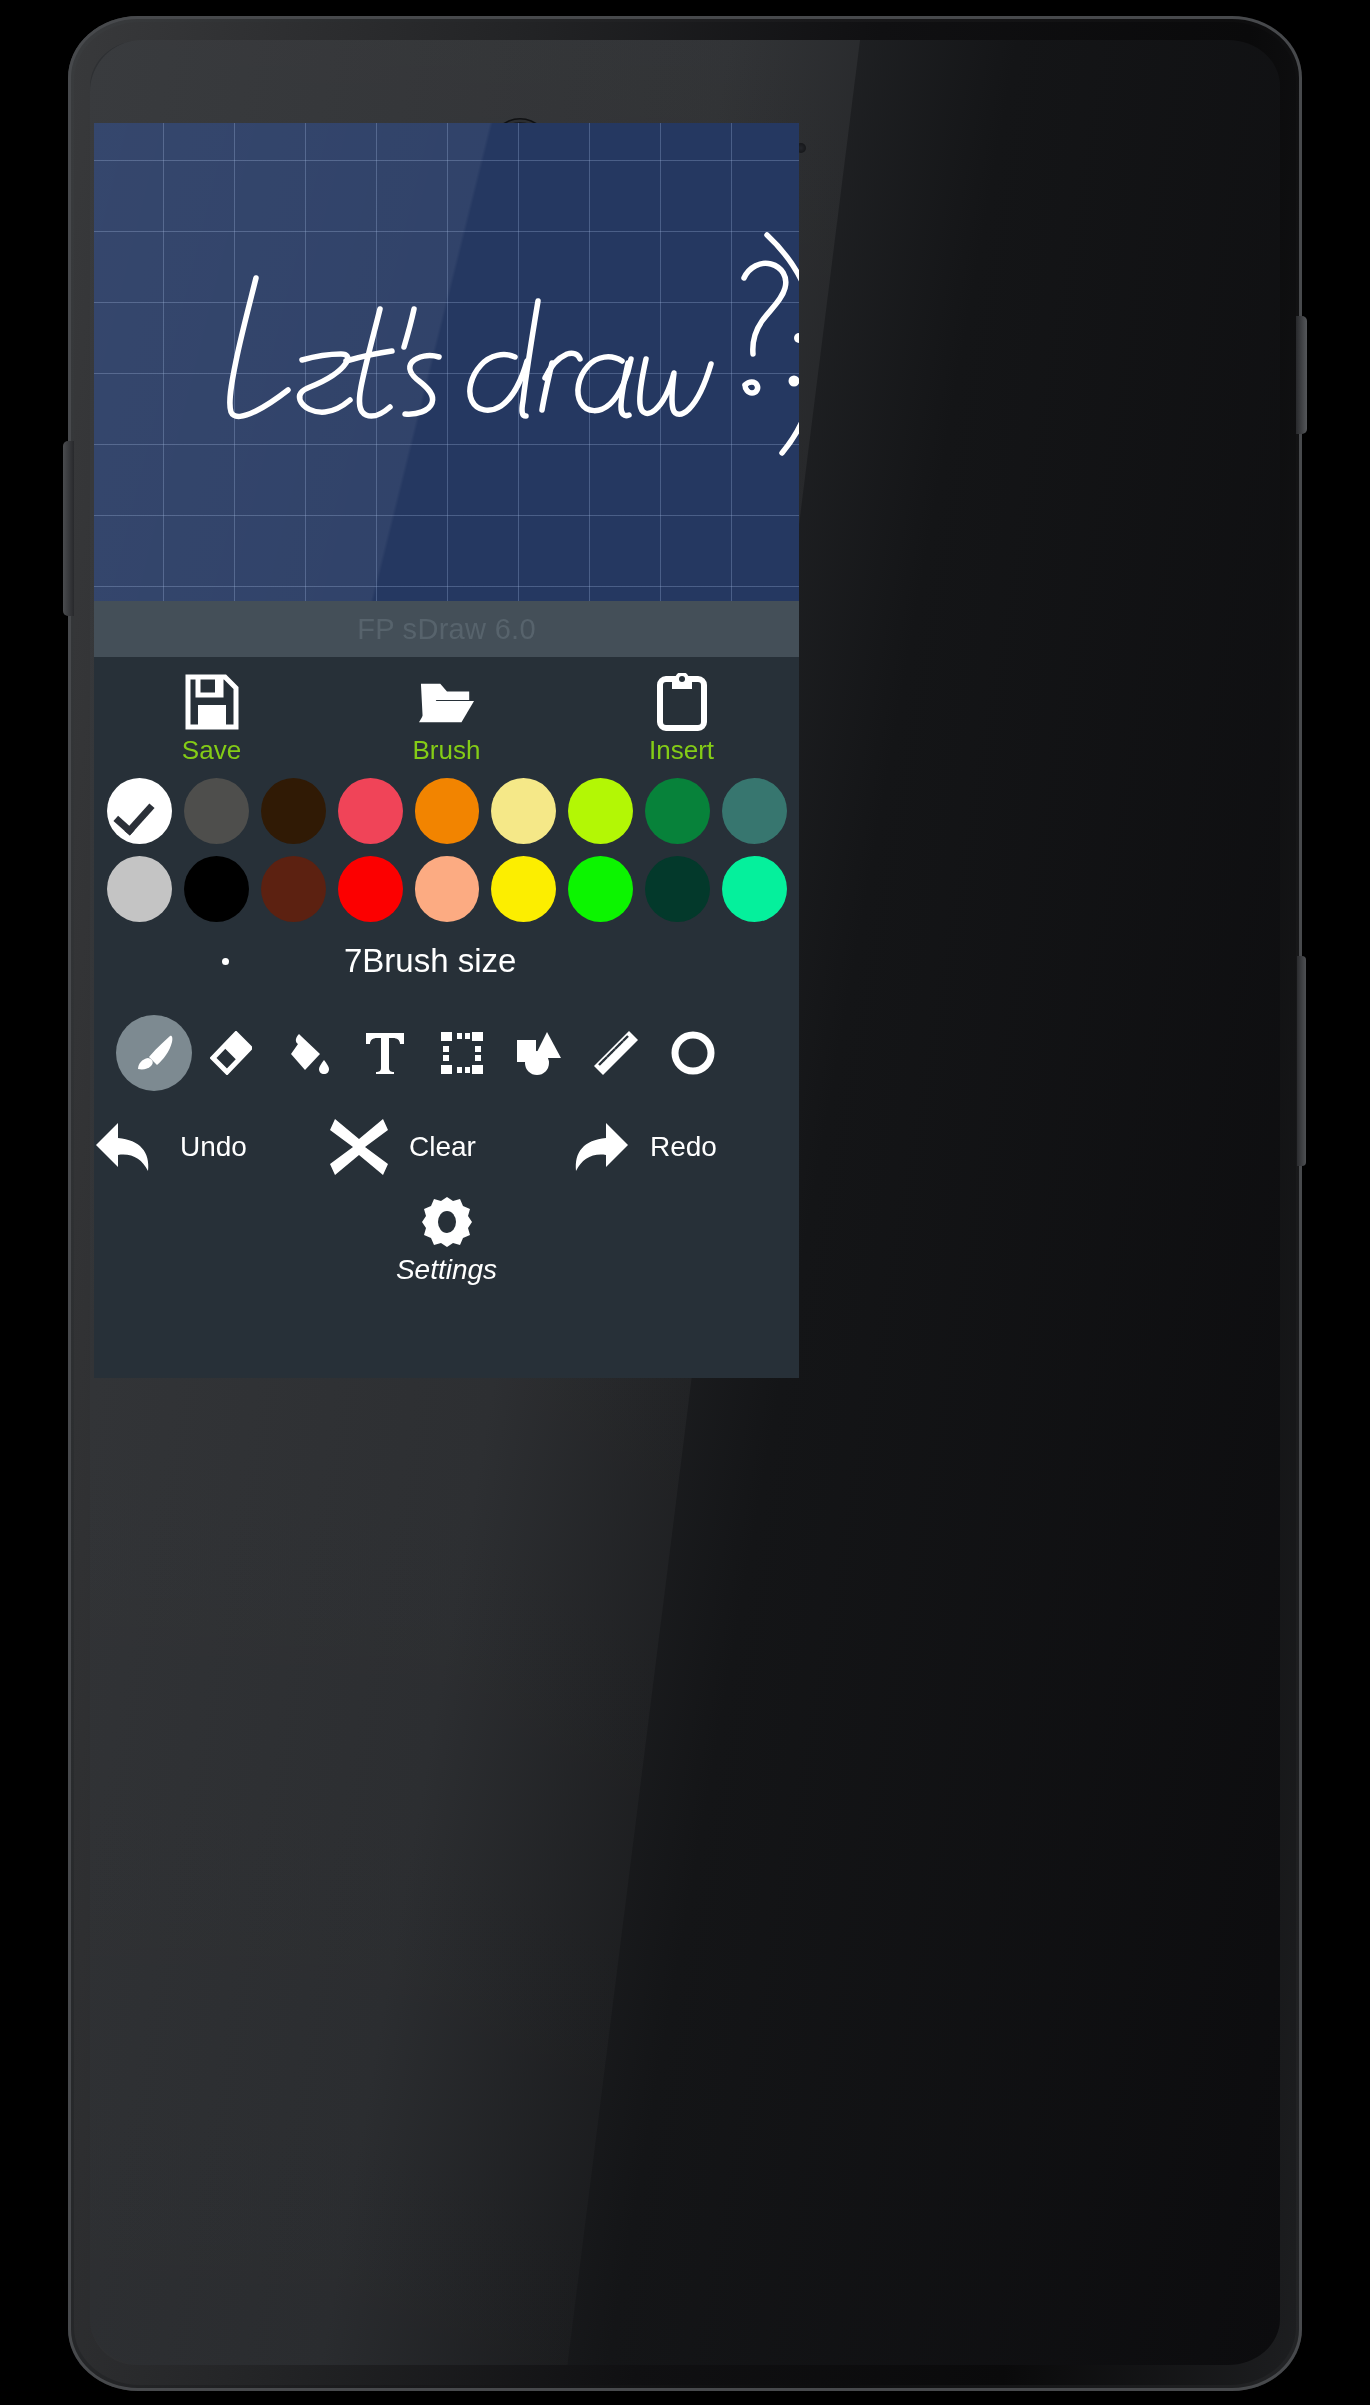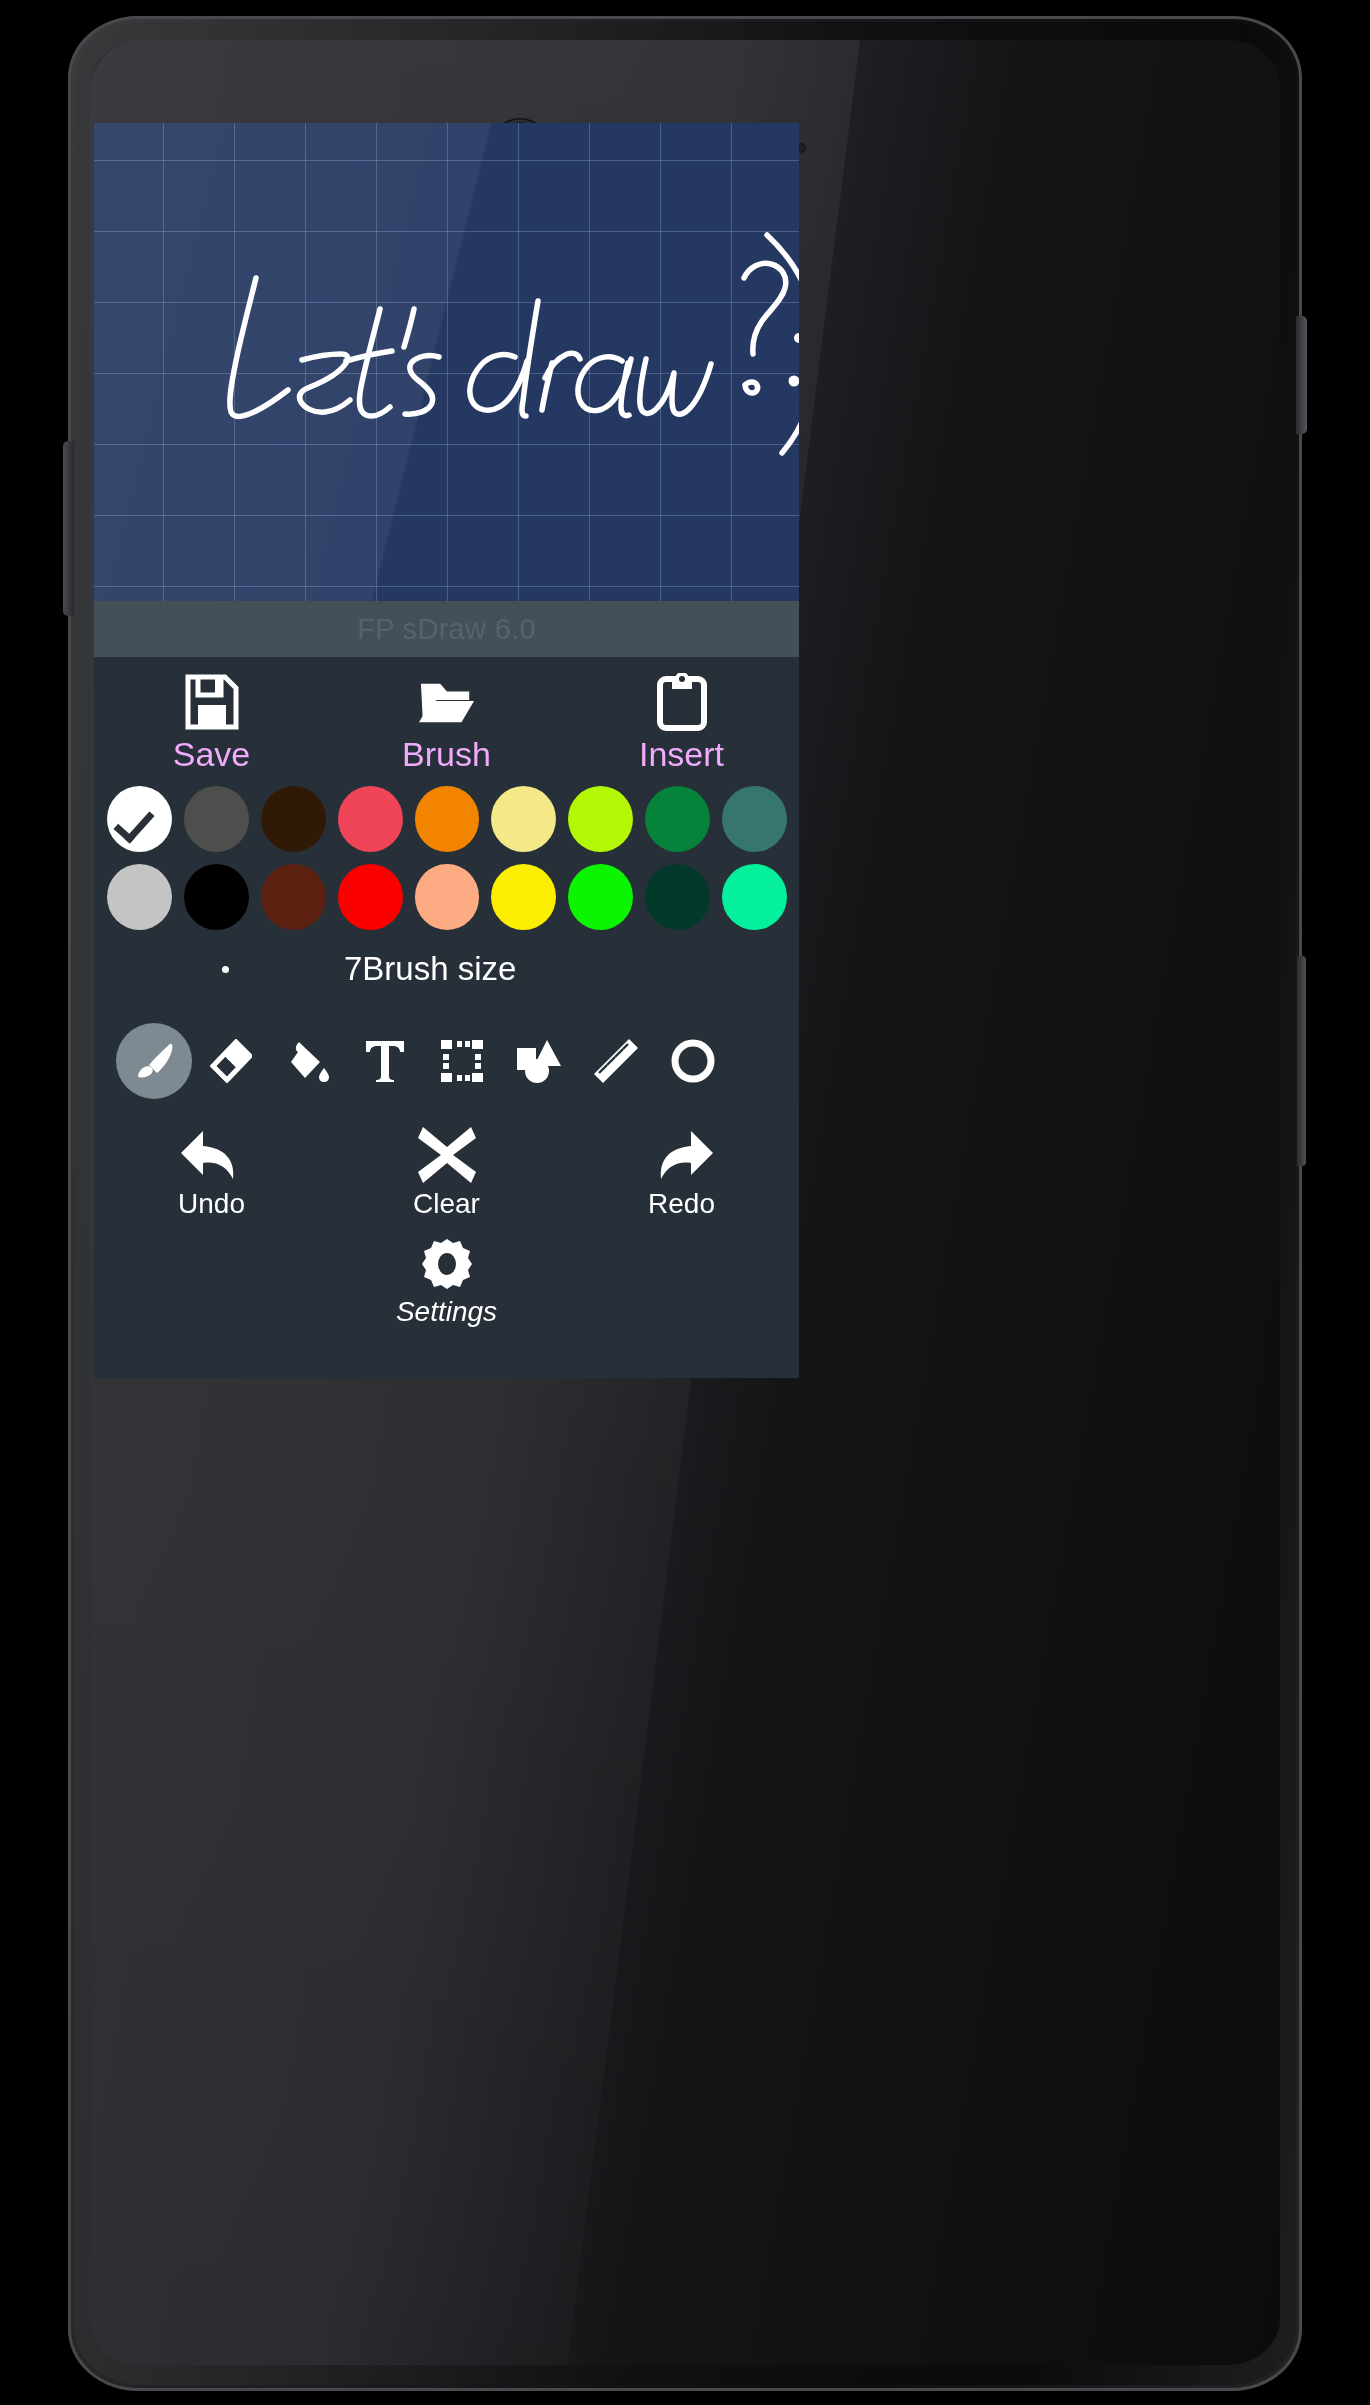--- a/index.html
+++ b/index.html
@@ -90,21 +90,21 @@
     font-family:"Liberation Sans","DejaVu Sans",sans-serif;
   }
 
   
   #tool-panel{background:#273038;height:721px;position:relative;}
 
   
   #file-actions{display:flex;padding:16px 0 8px 0;}
   .file-action{flex:1;display:flex;flex-direction:column;align-items:center;gap:4px;}
   .file-action .fa-icon{width:56px;height:58px;display:flex;align-items:center;justify-content:center;}
-  .file-action .fa-label{font-size:34px;color:#f0abfc;}
+  .file-action .fa-label{font-size:26px;color:#84cc16;}
 
   
   #palette{padding:4px 0 0 0;}
   .palette-row{display:flex;justify-content:flex-start;padding:0 0 0 13px;gap:0;}
   .swatch{
     width:66px;height:66px;border-radius:50%;margin-right:12px;
     display:flex;align-items:center;justify-content:center;position:relative;
   }
   .swatch.selected::after{
     content:"";position:absolute;left:16px;top:18px;width:15px;height:30px;
@@ -121,21 +121,21 @@
   
   #tools-strip{display:flex;align-items:center;height:106px;padding-left:22px;overflow:hidden;}
   .tool-btn{
     width:76px;height:76px;min-width:76px;border-radius:50%;margin-right:1px;
     display:flex;align-items:center;justify-content:center;position:relative;
   }
   .tool-btn.selected{background:#7d8a91;}
 
   
   #edit-actions{display:flex;padding-top:10px;}
-  .edit-action{flex:1;display:flex;flex-direction:column;align-items:center;gap:2px;}
+  .edit-action{flex:1;display:flex;flex-direction:row;align-items:center;gap:20px;}
   .edit-action .ea-icon{height:62px;display:flex;align-items:center;justify-content:center;}
   .edit-action .ea-label{font-size:28px;color:#fff;}
 
   
   #footer-actions{display:flex;padding-top:16px;font-style:italic;}
   .footer-action{flex:1;display:flex;flex-direction:column;align-items:center;gap:2px;}
   .footer-action .fo-icon{height:58px;display:flex;align-items:center;justify-content:center;}
   .footer-action .fo-label{font-size:28px;color:#fff;}
 
   svg{display:block;}

